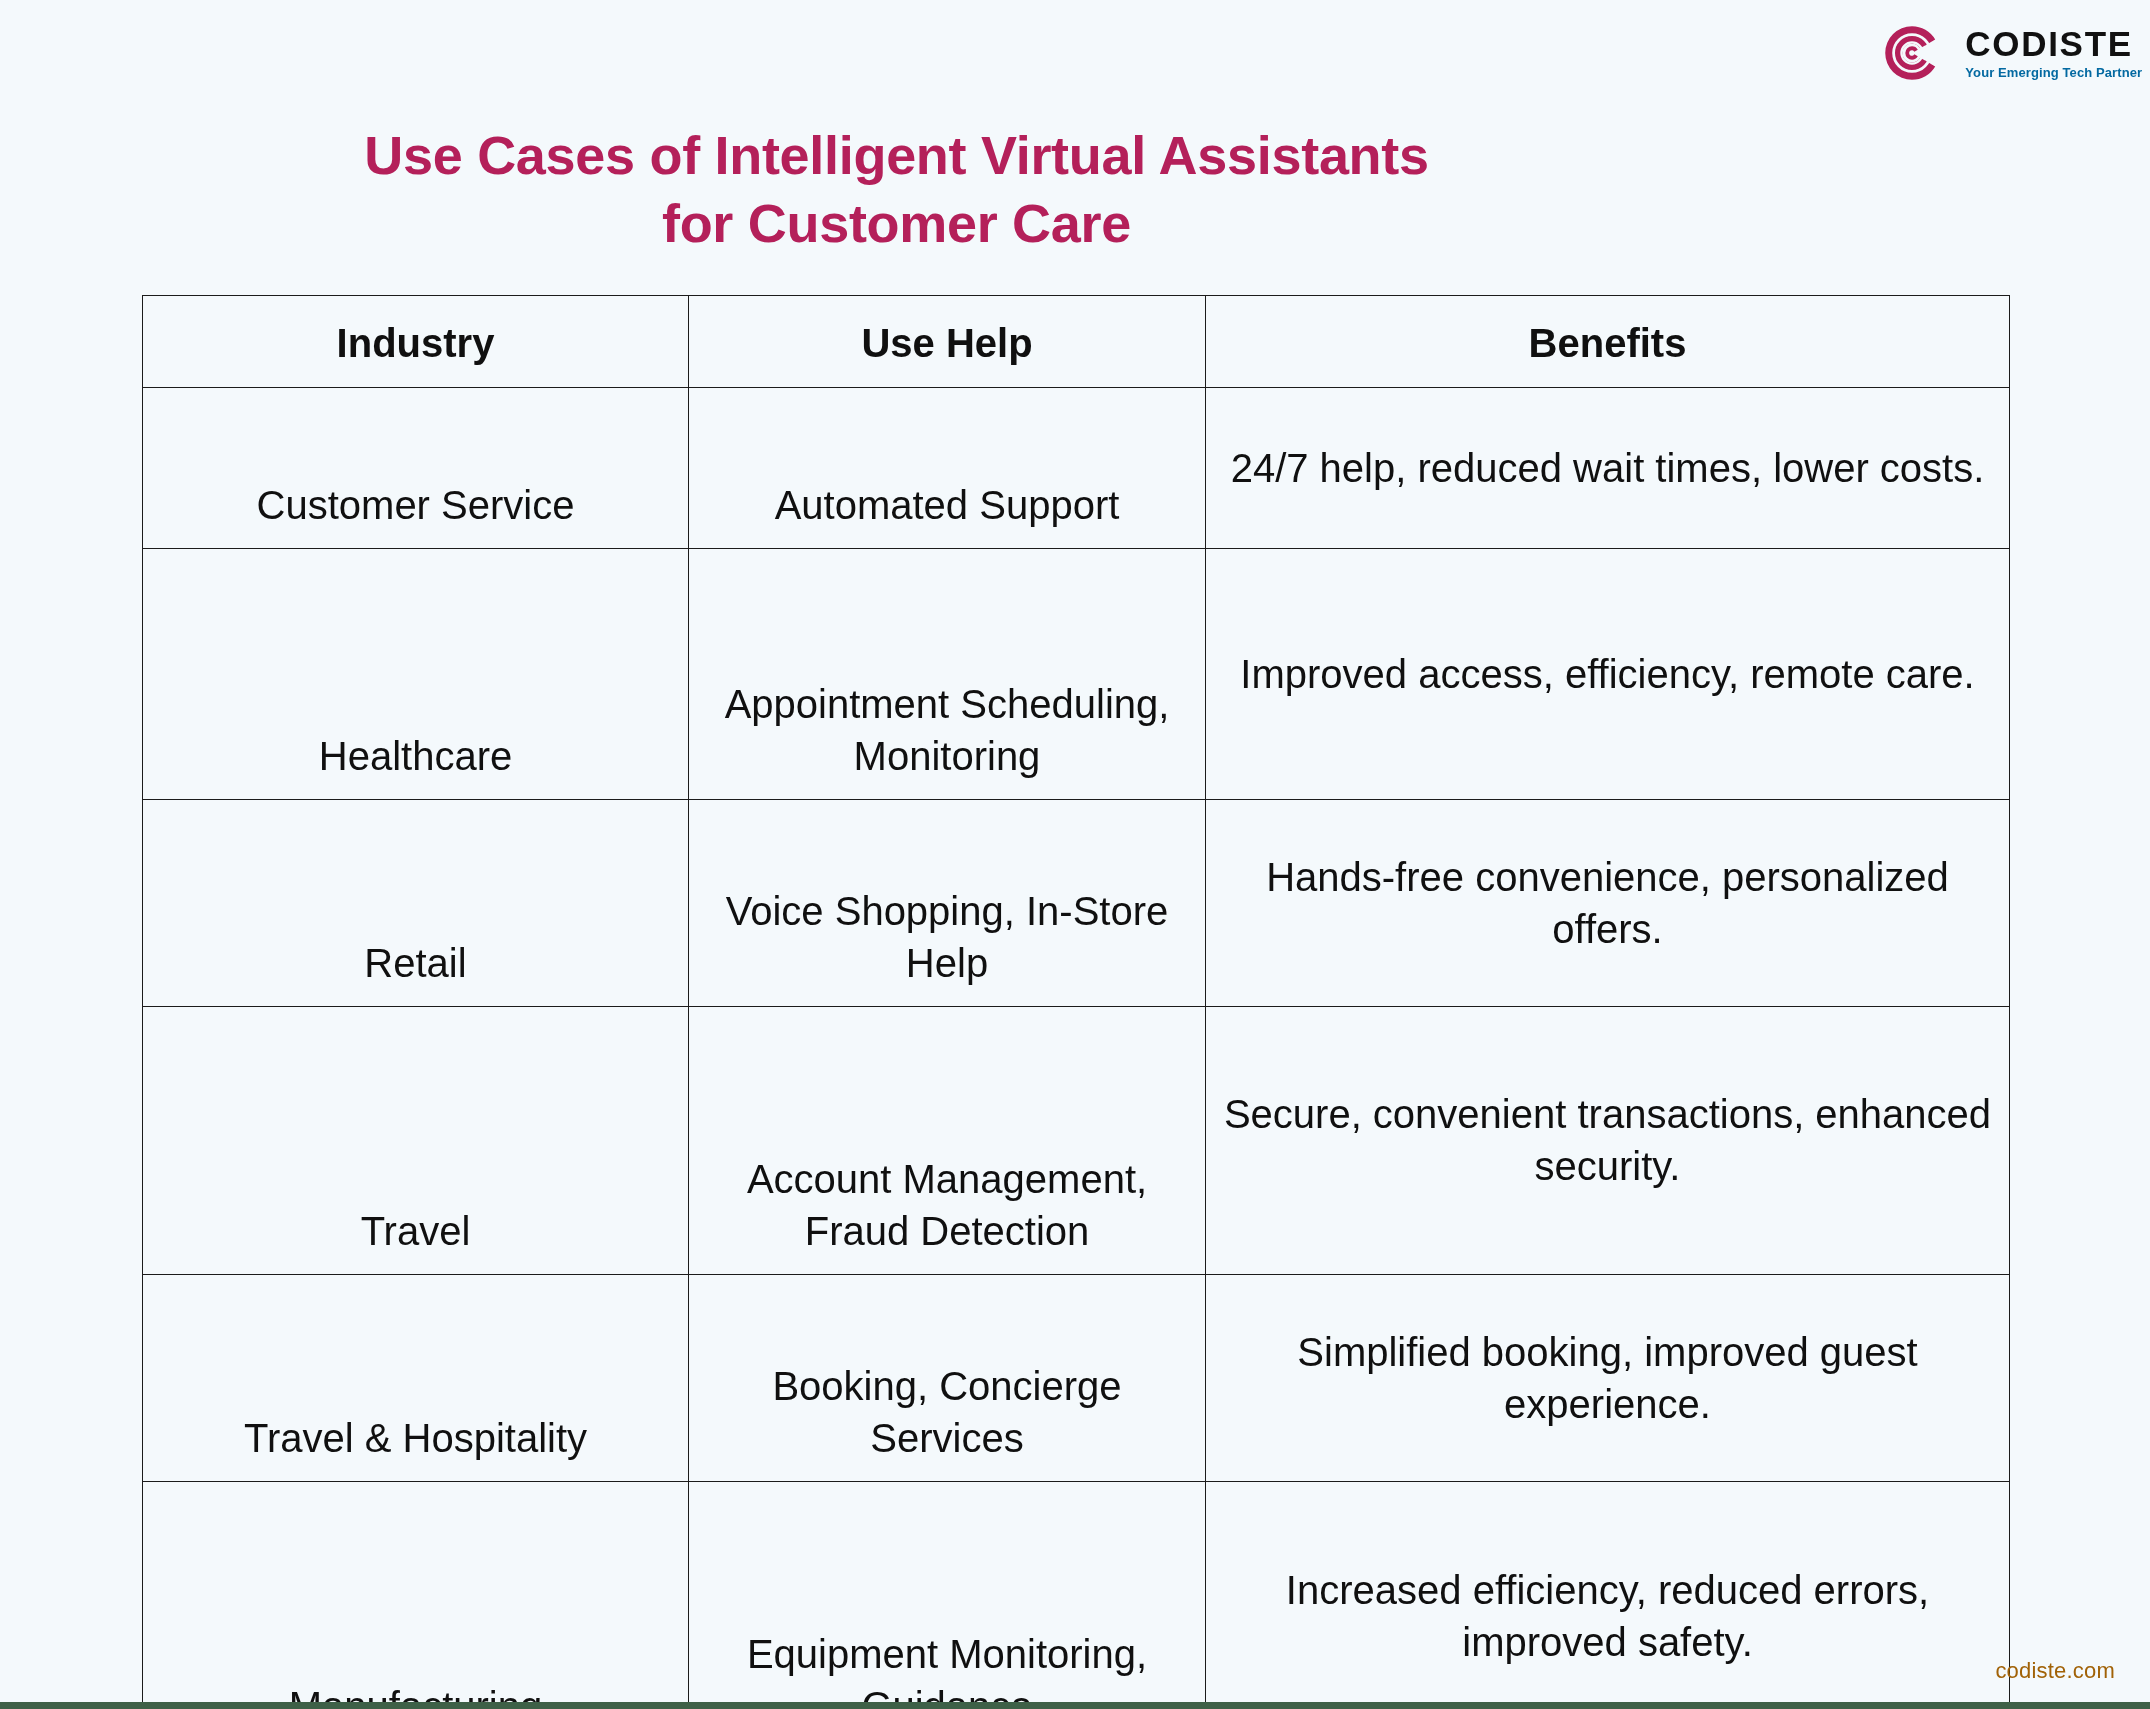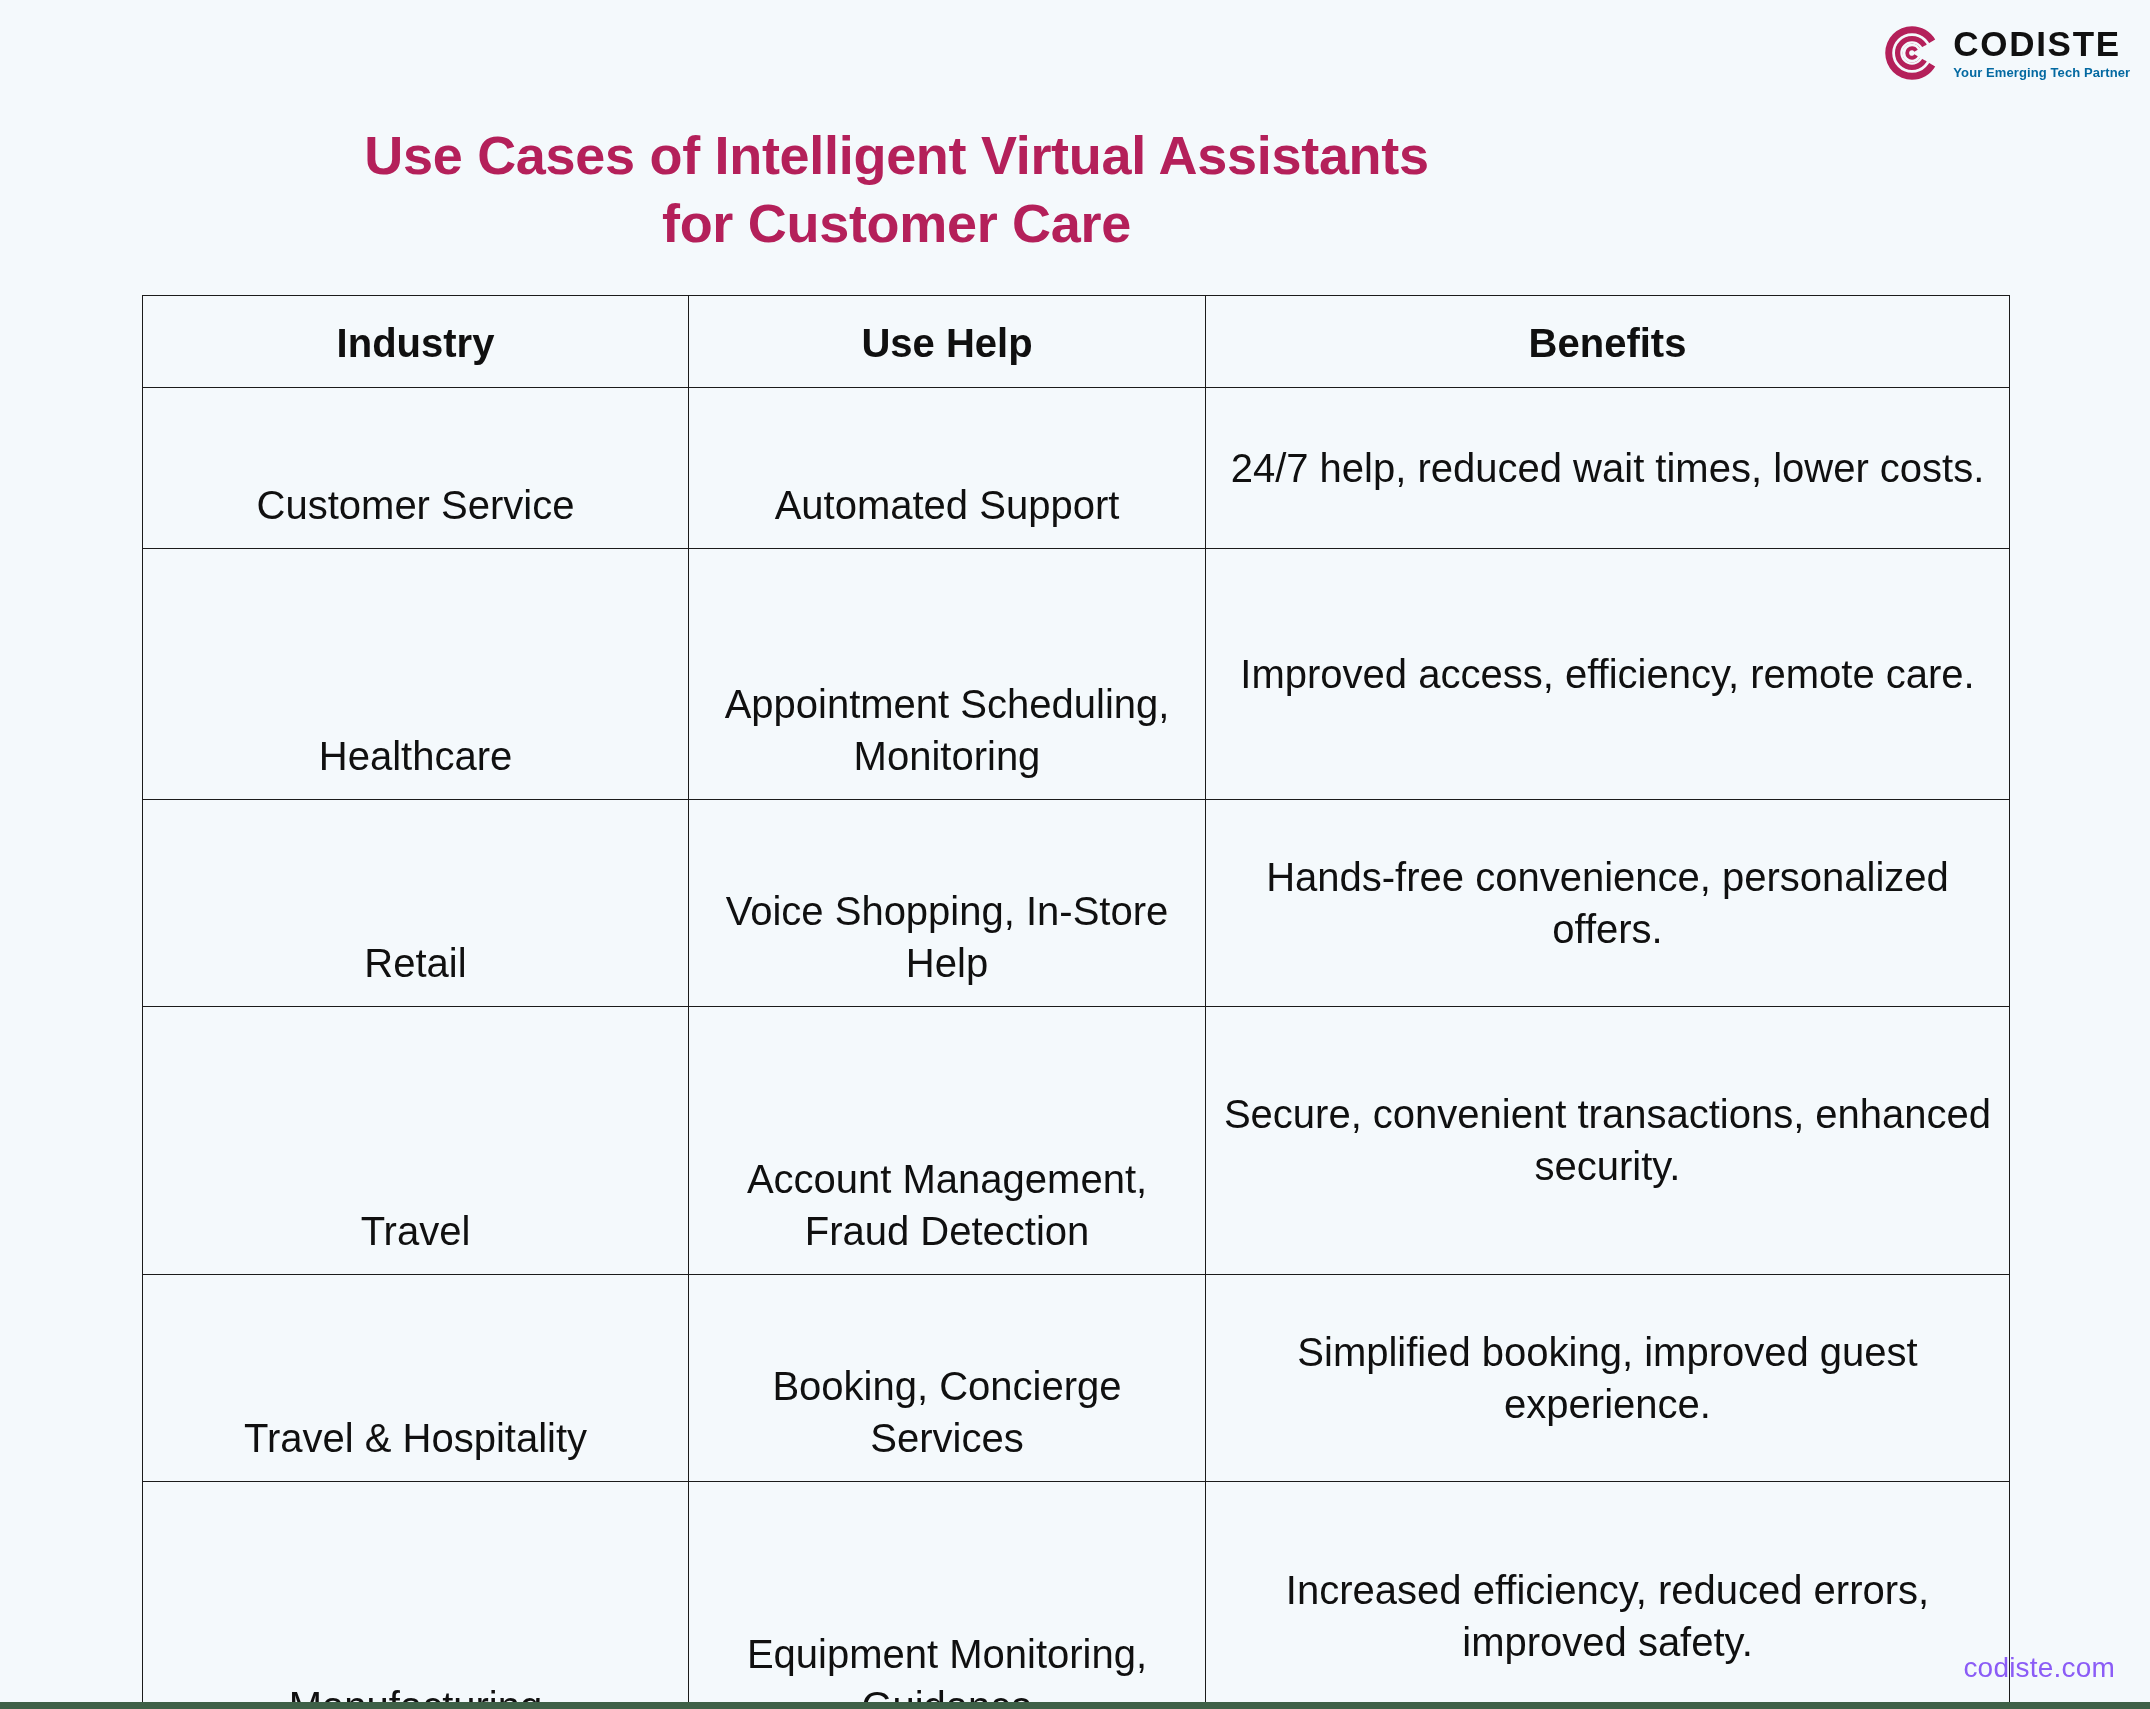--- a/index.html
+++ b/index.html
@@ -27,20 +27,21 @@
   #brand-logo .mark {
     width: 58px;
     height: 58px;
     flex: 0 0 auto;
   }
   #brand-logo .wordmark {
     display: flex;
     flex-direction: column;
     align-items: flex-start;
     line-height: 1;
+    margin-left: 12px;
   }
   #brand-logo .wordmark .name {
     font-size: 35px;
     font-weight: 700;
     letter-spacing: 1.7px;
     color: #111111;
     font-family: "Liberation Sans", sans-serif;
   }
   #brand-logo .wordmark .tagline {
     font-size: 13px;
@@ -123,22 +124,22 @@
   #usecase-table tbody tr.r2 td { height: 175px; }
   #usecase-table tbody tr.r3 td { height: 235px; }
   #usecase-table tbody tr.r4 td { height: 175px; }
   #usecase-table tbody tr.r5 td { height: 235px; }
 
   
   #footer-url {
     position: absolute;
     right: 36px;
     bottom: 26px;
-    font-size: 28px;
-    color: #8b5cf6;
+    font-size: 22px;
+    color: #a16207;
     font-family: "Liberation Sans", sans-serif;
     letter-spacing: 0.2px;
   }
   #bottom-bar {
     position: absolute;
     left: 0;
     bottom: 0;
     width: 2151px;
     height: 7.8px;
     background: #3e6047;

